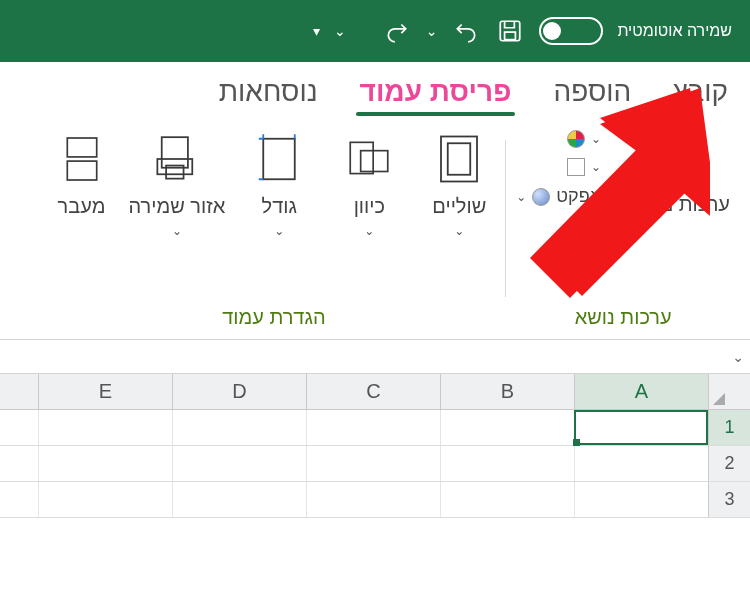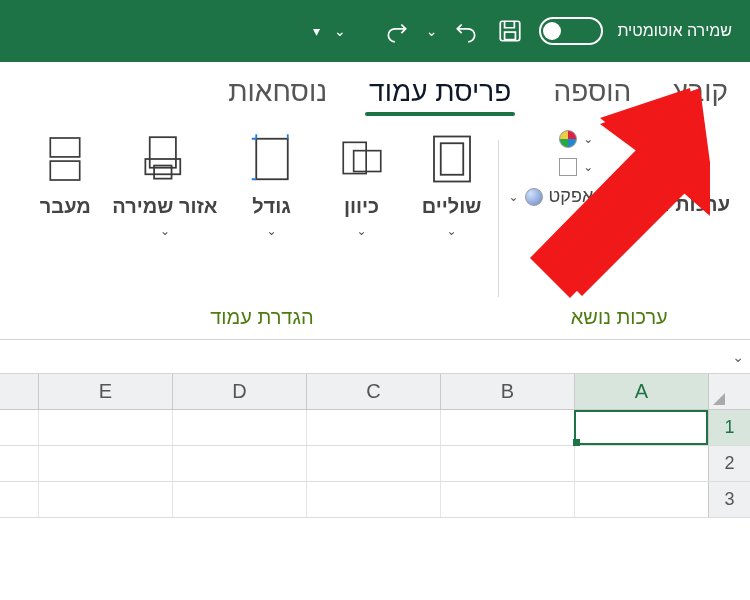--- a/index.html
+++ b/index.html
@@ -11,34 +11,34 @@
   .toggle { width: 64px; height: 28px; border: 2px solid #fff; border-radius: 16px; display: flex; align-items: center; padding: 2px; }
   .toggle .knob { width: 18px; height: 18px; background: #fff; border-radius: 50%; margin-right: auto; }
   .tb-icon { width: 30px; height: 30px; display: flex; align-items: center; justify-content: center; }
   .tb-icon svg { stroke: #fff; fill: none; stroke-width: 1.6; }
   .tb-sep { flex: 0 0 8px; }
   .chev-sm { font-size: 14px; color: #fff; }
 
   
   .tabs { height: 60px; background: #fff; display: flex; align-items: flex-end; direction: rtl; padding: 0 18px; gap: 34px; }
   .tab { font-size: 28px; color: #555; padding: 10px 4px 14px; cursor: pointer; white-space: nowrap; }
-  .tab.active { color: #0f172a; font-weight: 400; position: relative; }
+  .tab.active { color: #ec4899; font-weight: 700; position: relative; }
   .tab.active::after { content:""; position:absolute; right:0; left:0; bottom:6px; height:4px; background:#1e7346; border-radius:2px; }
 
   
   .ribbon { background:#fff; height: 218px; border-bottom: 1px solid #d4d4d4; display:flex; direction:rtl; padding: 8px 10px 6px; }
   .group { display:flex; flex-direction:column; align-items:center; padding: 0 10px; }
   .group-body { flex:1; display:flex; align-items:flex-start; gap: 18px; }
   .group-label { font-size:20px; color:#4d7c0f; padding: 8px 0 4px; }
   .vsplit { width:1px; background:#d8d8d8; margin: 10px 0 36px; }
 
   .btn { display:flex; flex-direction:column; align-items:center; gap:6px; cursor:pointer; min-width: 72px; }
   .btn .ic { width:58px; height:58px; display:flex; align-items:center; justify-content:center; }
   .btn .ic svg { stroke:#3a3a3a; fill:none; stroke-width:1.6; }
-  .btn-label { font-size:20px; color:#444; text-align:center; line-height:1.2; display:flex; align-items:flex-start; gap:4px;font-weight:bold; }
+  .btn-label { font-size:20px; color:#444; text-align:center; line-height:1.2; display:flex; align-items:flex-start; gap:4px; }
   .caret { font-size:12px; color:#555; }
 
   .themes-col { display:flex; flex-direction:column; gap:10px; align-items:flex-start; }
   .theme-thumb { width:58px; height:56px; border:1px solid #bbb; background:linear-gradient(135deg,#e8f0fa,#d4e2f5); display:flex; align-items:flex-end; justify-content:flex-start; padding:4px; }
   .theme-thumb .aa { font-size:20px; color:#2a5ab3; font-weight:600; }
   .theme-row { display:flex; align-items:center; gap:6px; font-size:18px; color:#444; }
   .sw { width:18px; height:18px; border:1px solid #999; }
   .sw.colors { background: conic-gradient(#d24 0 25%, #28c 0 50%, #2a4 0 75%, #ec4 0 100%); border-radius:50%; }
   .sw.fx { background: radial-gradient(circle at 30% 30%, #cfe0ff, #6a88c5); border-radius:50%; }
 

